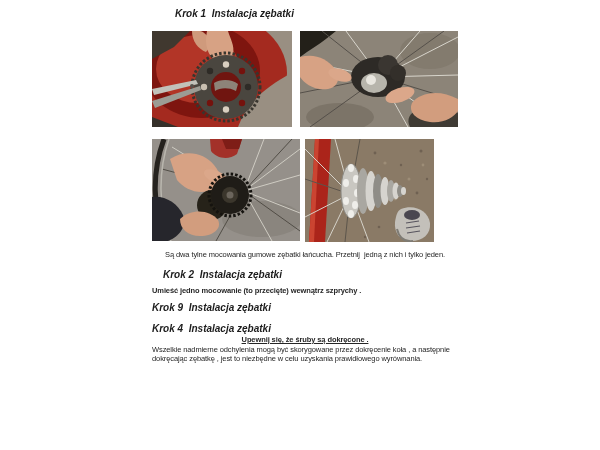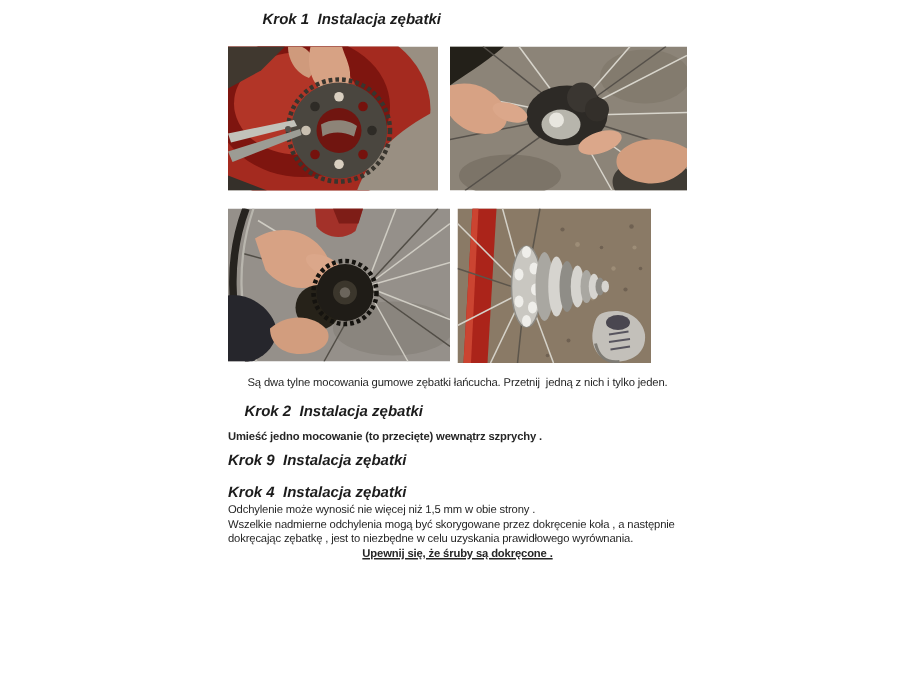--- a/index.html
+++ b/index.html
@@ -195,17 +195,16 @@
   </div>
 
   <p class="body-text para1">Są dwa tylne mocowania gumowe zębatki łańcucha. Przetnij  jedną z nich i tylko jeden.</p>
 
   <div class="step-heading h-step2">Krok 2  Instalacja zębatki</div>
   <p class="body-text p-step2">Umieść jedno mocowanie (to przecięte) wewnątrz szprychy .</p>
 
   <div class="step-heading h-step3">Krok 9  Instalacja zębatki</div>
 
   <div class="step-heading h-step4">Krok 4  Instalacja zębatki</div>
-  <p class="body-text">Odchylenie może wynosić nie więcej niż 1,5 mm w obie strony .</p>
+  <p class="body-text warning-line">Upewnij się, że śruby są dokręcone .</p>
   <p class="body-text">Wszelkie nadmierne odchylenia mogą być skorygowane przez dokręcenie koła , a następnie dokręcając zębatkę , jest to niezbędne w celu uzyskania prawidłowego wyrównania.</p>
-  <p class="body-text warning-line">Upewnij się, że śruby są dokręcone .</p>
 
 </div>
 
 </body></html>

